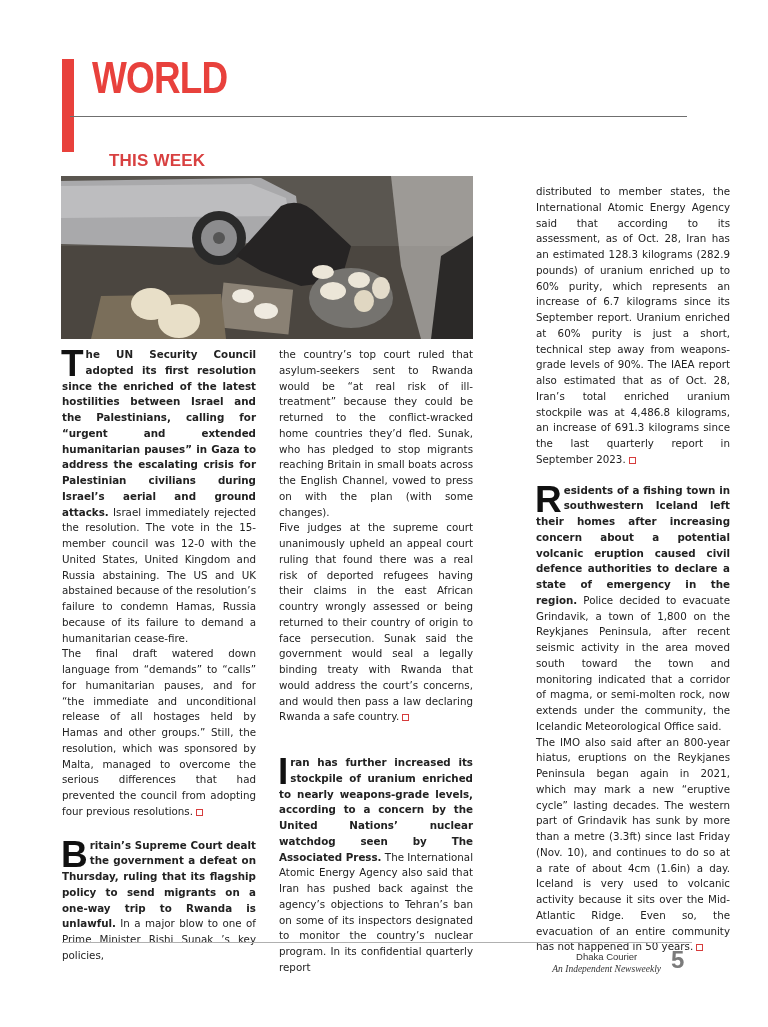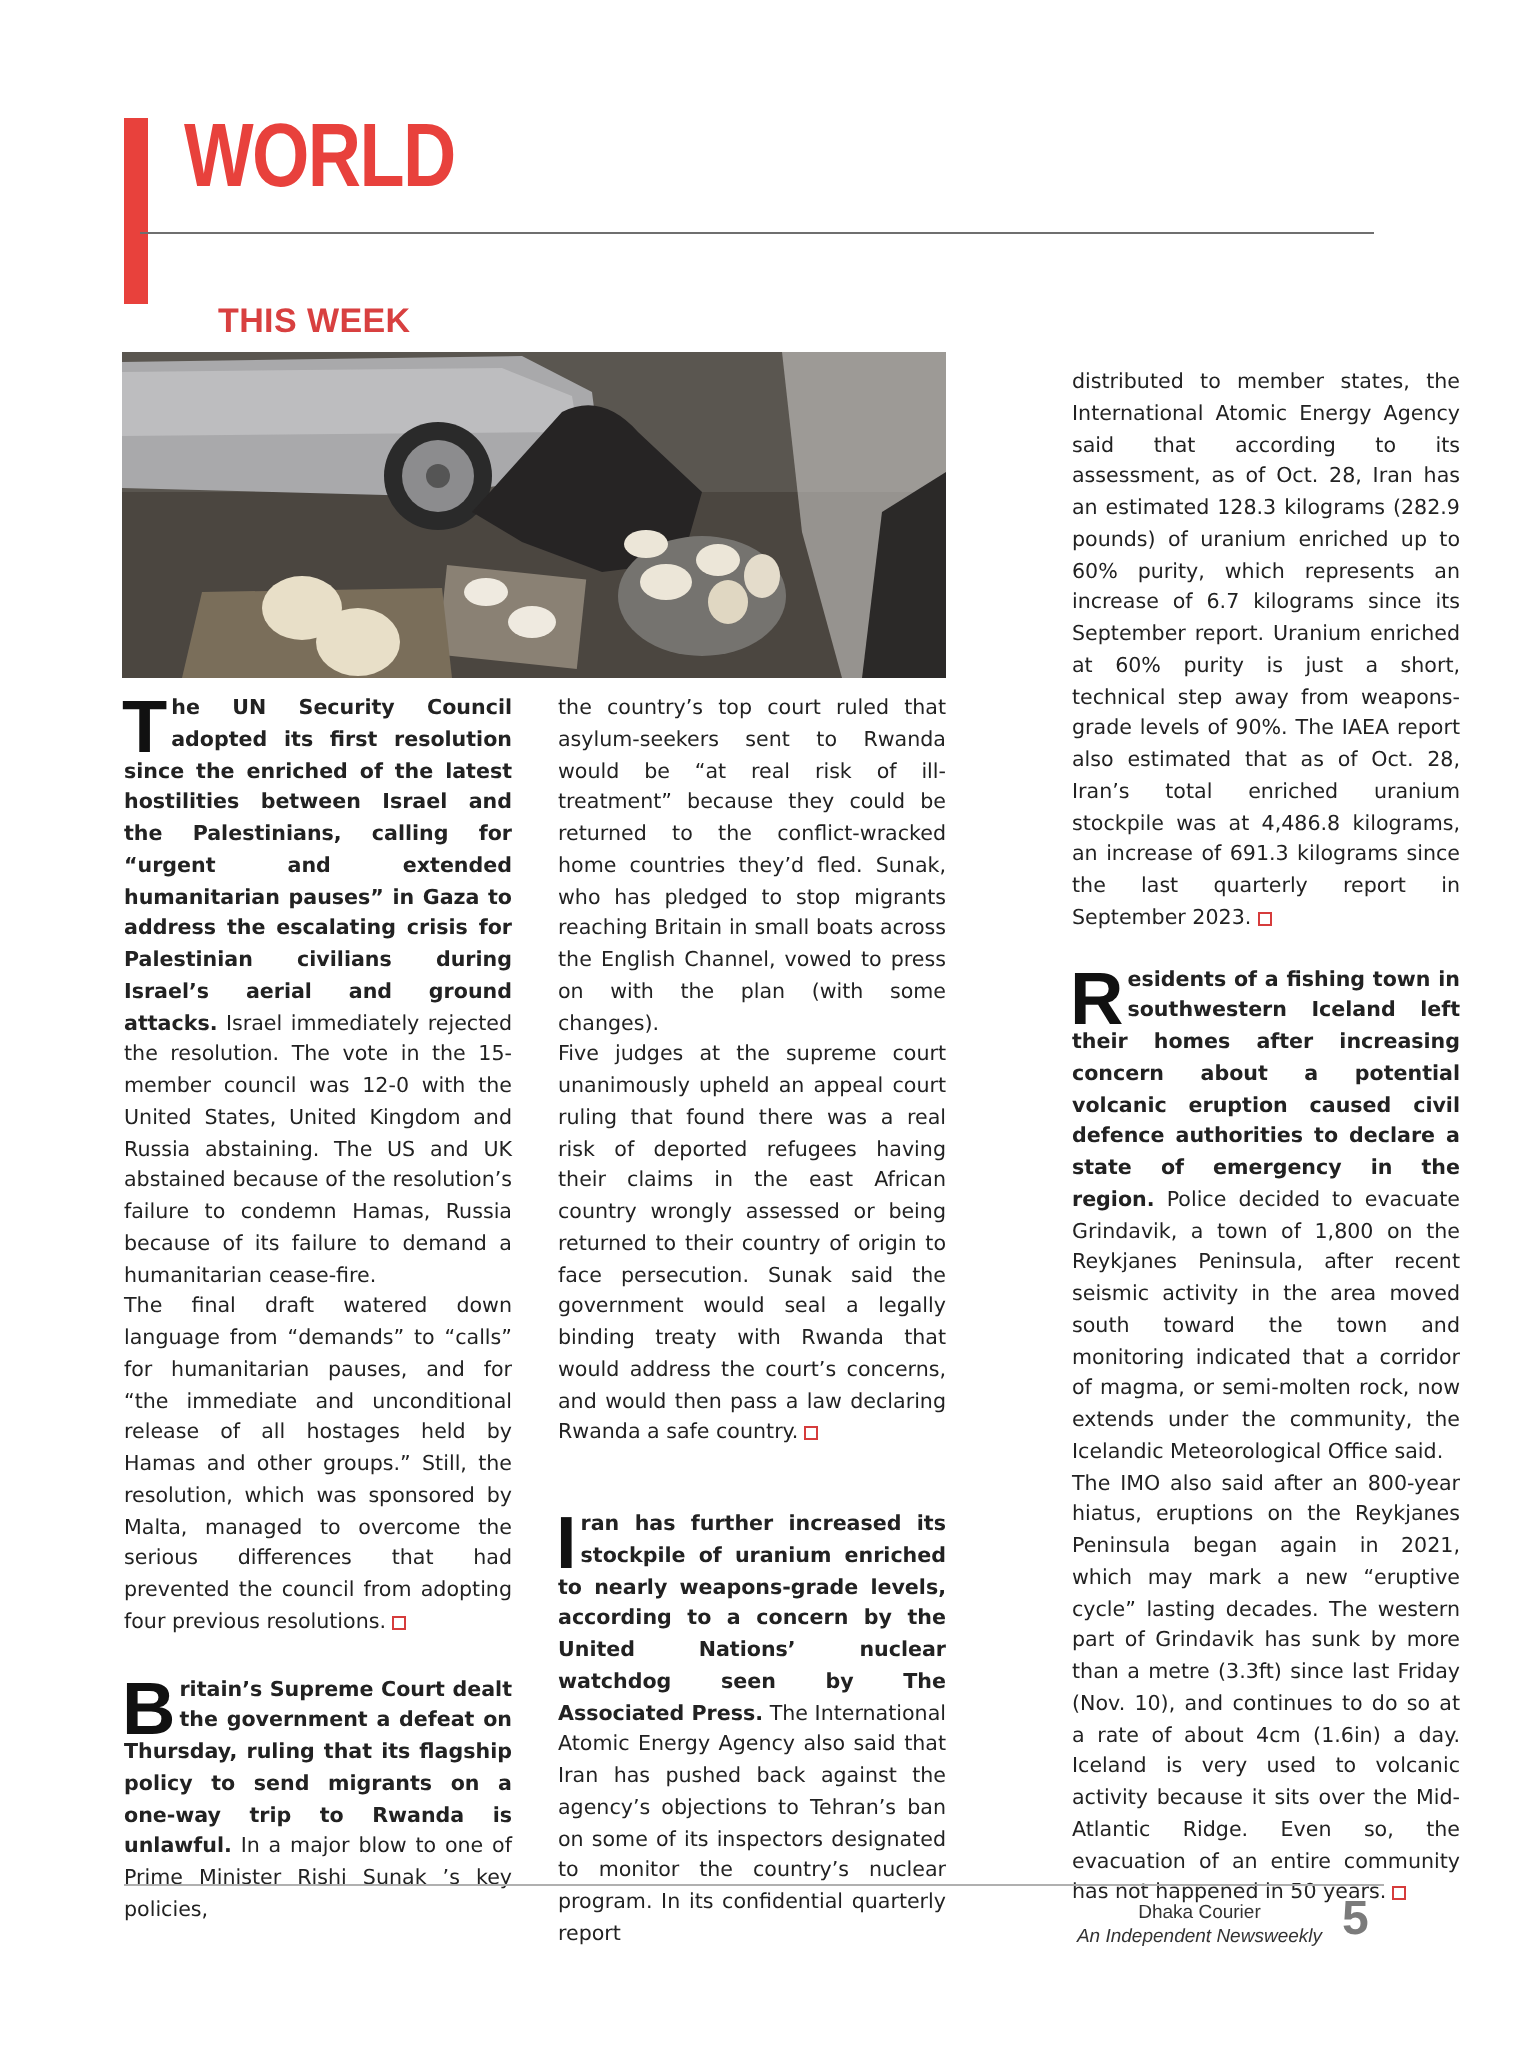--- a/index.html
+++ b/index.html
@@ -13,21 +13,21 @@
   .col1 { left: 62px; top: 347px; }
   .col2 { left: 279px; top: 347px; }
   .col3 { left: 496px; top: 184px; margin-left: 40px; }
   .column p { margin: 0; }
   .article { margin-bottom: 15px; }
   .lead { font-weight: 700; }
   .dropcap { float: left; font-family: "Liberation Sans", sans-serif; font-weight: 700; font-size: 37px; line-height: 29px; margin: 2px 2px 0 -1px; color: #111; }
   .end-mark { display: inline-block; width: 7px; height: 7px; border: 1.5px solid #d63c3c; margin-left: 3px; vertical-align: -1px; box-sizing: border-box; }
   .rule-bottom { position: absolute; left: 62px; top: 942px; width: 630px; height: 1px; background: #b0b0b0; }
   .footer { position: absolute; right: 107px; top: 951px; text-align: center; font-family: "Liberation Sans", sans-serif; font-size: 9.5px; color: #333; line-height: 12px; }
-  .footer .tagline { font-style: italic; }
+  .footer .tagline { font-style: italic; font-family: Liberation Serif, serif; }
   .page-number { position: absolute; left: 671px; top: 946px; font-family: "Liberation Sans", sans-serif; font-weight: 700; font-size: 24px; color: #7b7b7b; }
 </style>
 </head>
 <body>
 
 <div class="accent-bar"></div>
 <h1 class="section-title">WORLD</h1>
 <div class="rule-top"></div>
 <h2 class="subsection-title">THIS WEEK</h2>
 

